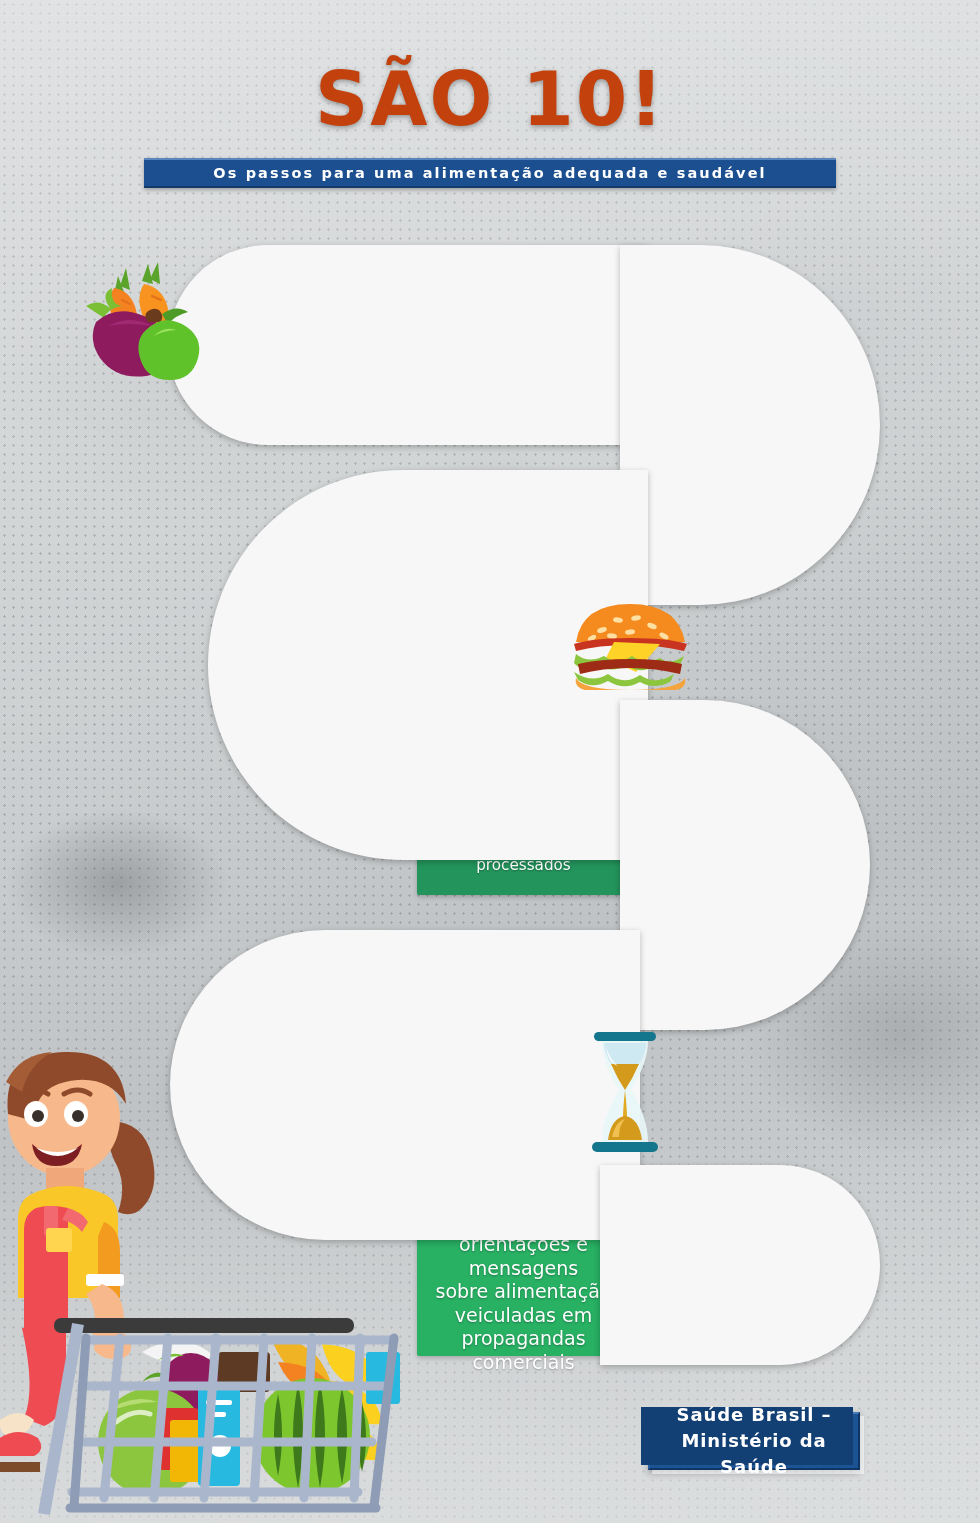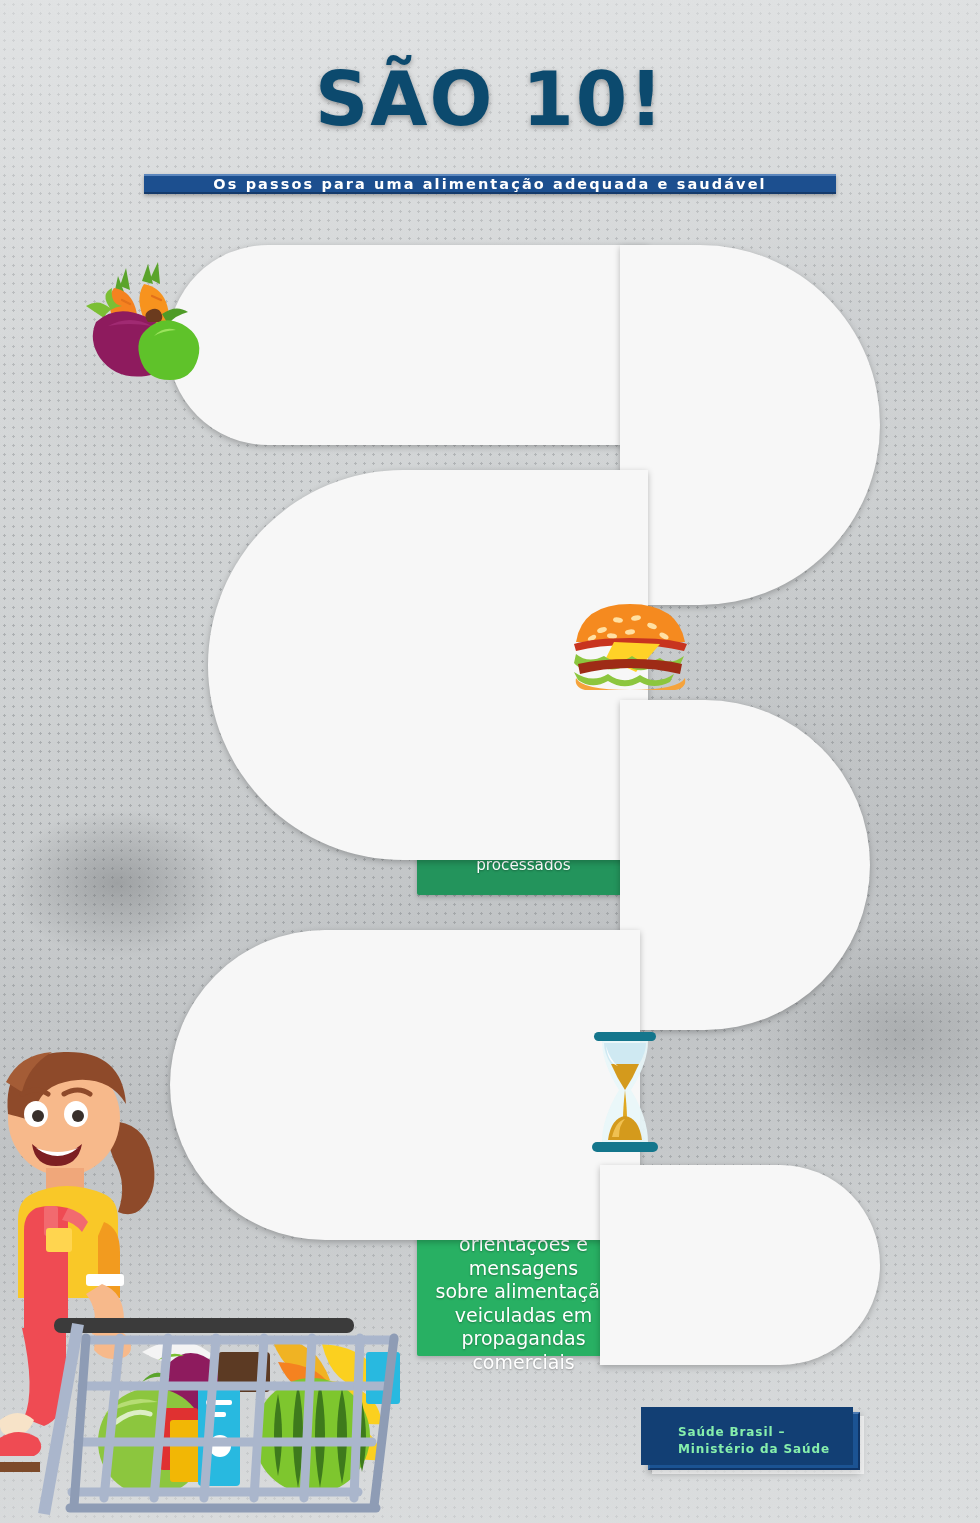--- a/index.html
+++ b/index.html
@@ -33,26 +33,26 @@
   }
   #bg .veil {
     position:absolute; inset:0;
     background:linear-gradient(180deg, rgba(226,228,229,.72) 0%, rgba(219,221,222,.40) 16%,
                rgba(205,208,210,.20) 40%, rgba(206,209,211,.28) 75%, rgba(224,226,227,.70) 100%);
   }
 
   
   #header { position:absolute; top:0; left:0; width:980px; z-index:5; text-align:center; }
   #title {
-    font-size:74px; font-weight:bold; color:#0c4a6e; letter-spacing:2px;
+    font-size:74px; font-weight:bold; color:#c2410c; letter-spacing:2px;
     margin-top:62px; line-height:1;
     text-shadow:0 2px 5px rgba(60,60,60,.45);
   }
   #subtitle-bar {
-    margin:38px auto 0; width:692px; height:20px;
+    margin:22px auto 0; width:692px; height:30px;
     background:#1c4f8f;
     border-top:2px solid #5b86bd; border-bottom:2px solid #143a6b;
     display:flex; align-items:center; justify-content:center;
     box-shadow:0 2px 4px rgba(0,0,0,.28);
   }
   #subtitle-bar span {
     color:#ffffff; font-size:14.5px; font-weight:bold; letter-spacing:2.1px;
   }
 
   
@@ -87,21 +87,21 @@
   
   .icon { position:absolute; z-index:9; }
 
   
   #footer-badge {
     position:absolute; left:648px; top:1412px; width:212px; height:58px; z-index:8;
     background:#1b5393;
     border-top:2px solid #4a7ab3; border-left:2px solid #27619f;
     border-bottom:2px solid #0f3567; border-right:2px solid #0f3567;
     display:flex; align-items:center; justify-content:center;
-    text-align:left; color:#86efac; font-weight:bold; font-size:12px;
+    text-align:center; color:#ffffff; font-weight:bold; font-size:18px;
     letter-spacing:.9px; line-height:1.45; white-space:pre-line;
     box-shadow:4px 4px 0 rgba(255,255,255,.55), 0 3px 7px rgba(0,0,0,.3);
   }
   #footer-badge::before{
     content:""; position:absolute; left:-9px; top:-7px; width:212px; height:58px;
     background:#123f74; z-index:-1;
   }
 </style>
 </head>
 <body>

